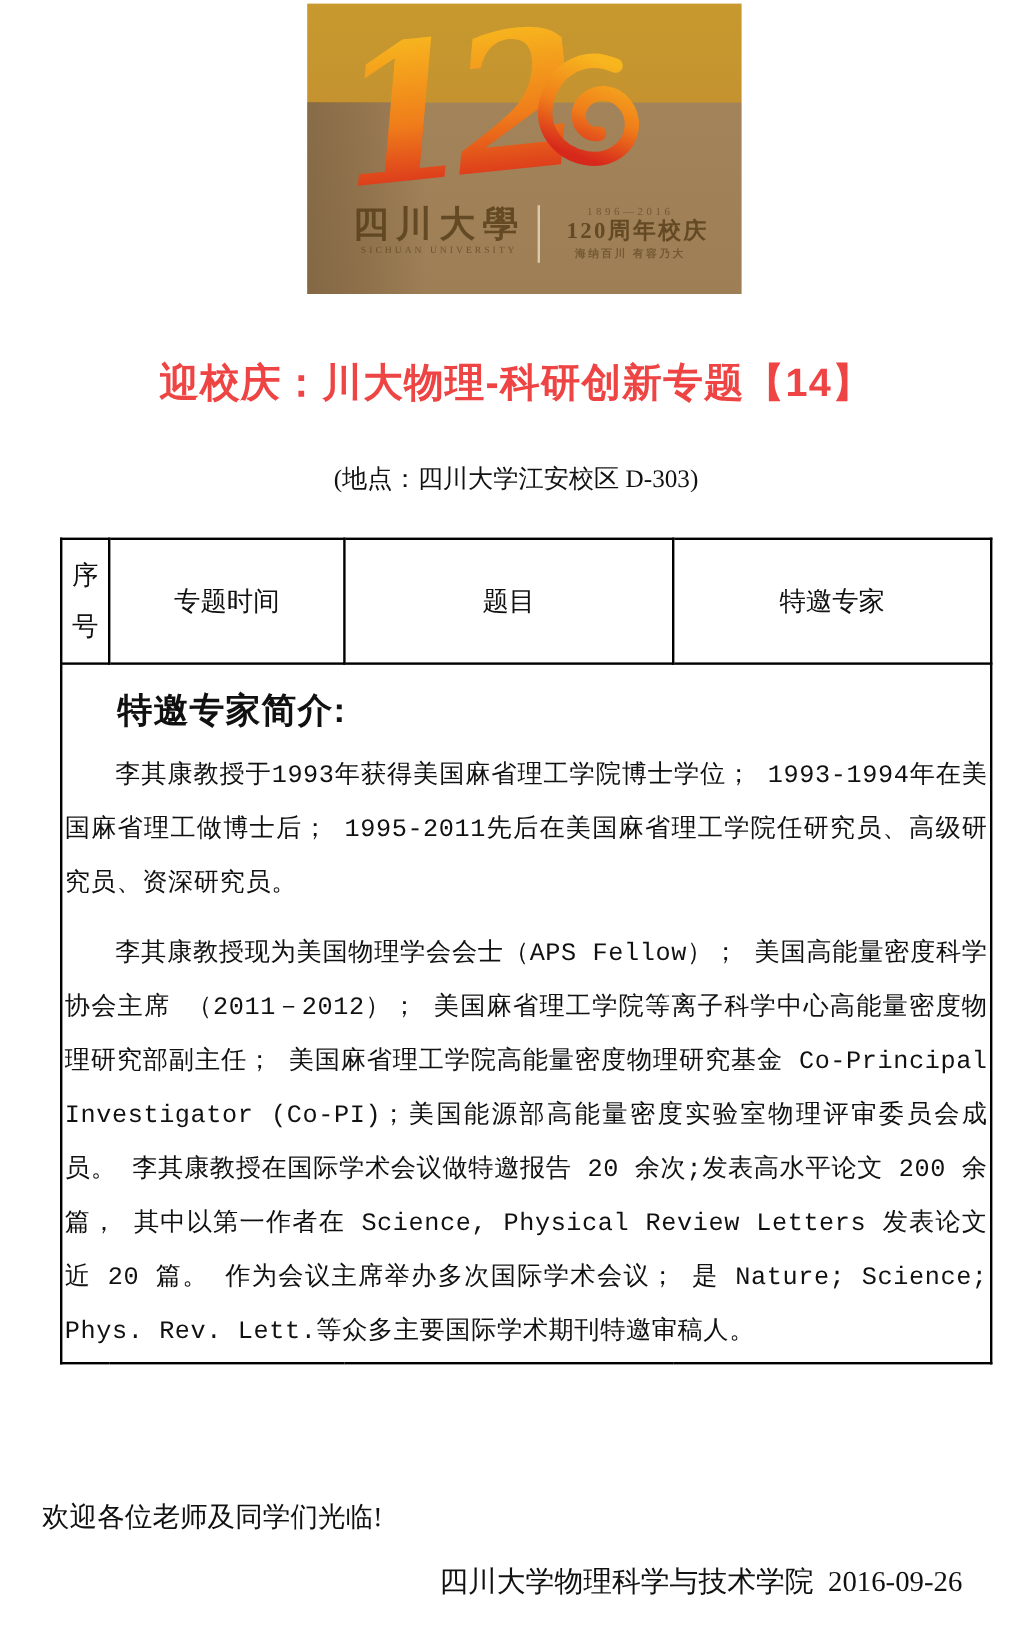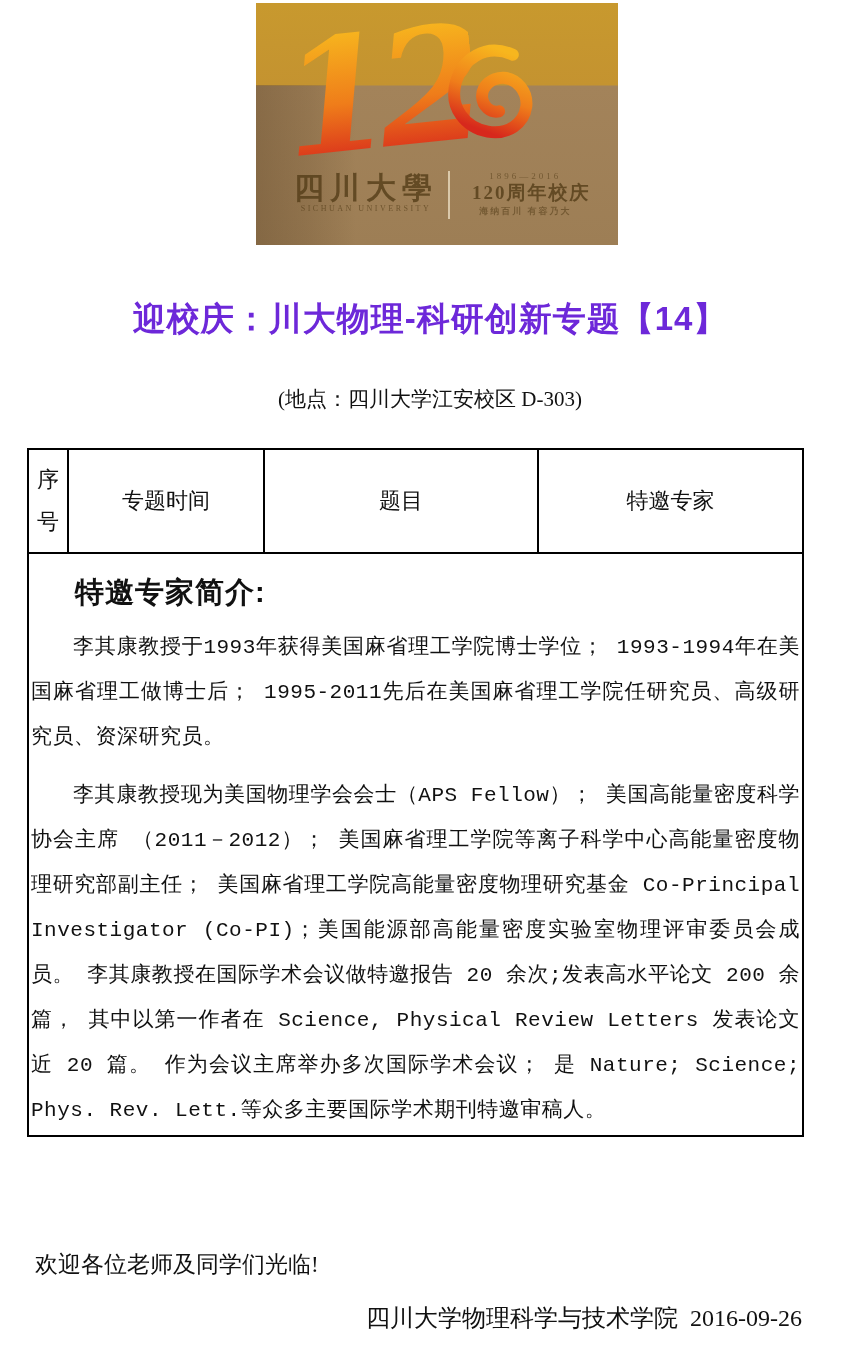--- a/index.html
+++ b/index.html
@@ -49,21 +49,21 @@
     font-family:"Liberation Sans","DejaVu Sans",sans-serif;
     font-weight:bold;font-size:33px;letter-spacing:1px;
   }
   .doc-subtitle{
     position:absolute;left:0;top:385px;width:860px;text-align:center;
     font-weight:normal;font-size:21px;
   }
 
   
   table.sched{
-    position:absolute;left:27px;top:448px;width:775px;
+    position:absolute;left:50px;top:448px;width:775px;
     border-collapse:collapse;table-layout:fixed;
   }
   table.sched th,table.sched td{border:2px solid #000;padding:2px;}
   tr.hdr th{height:98px;font-weight:normal;font-size:22px;text-align:center;}
   th.th-no{word-break:break-all;line-height:1.9;padding:0 8px;}
   tr.row td{height:78px;font-size:22px;text-align:center;vertical-align:middle;}
   td.cell-time{font-weight:bold;line-height:1.5;}
   td.cell-topic{font-weight:bold;text-align:left;padding-left:8px;line-height:1.5;}
   td.cell-expert{line-height:1.7;}
   .expert-name{font-weight:bold;}
@@ -107,21 +107,21 @@
     </div>
     <div class="logo-divider"></div>
     <div class="anniv-block">
       <div class="anniv-years">1896—2016</div>
       <div class="anniv-main">120周年校庆</div>
       <div class="anniv-motto">海纳百川 有容乃大</div>
     </div>
   </div>
 </div>
 
-<div class="doc-title" style="color:#6d28d9;">迎校庆：川大物理-科研创新专题【14】</div>
+<div class="doc-title" style="color:#ef4444;">迎校庆：川大物理-科研创新专题【14】</div>
 <div class="doc-subtitle">(地点：四川大学江安校区 D-303)</div>
 
 <table class="sched">
   <colgroup>
     <col style="width:40px">
       <col style="width:196px">
       <col style="width:274px">
       <col style="width:265px">
   </colgroup>
   <tbody>

